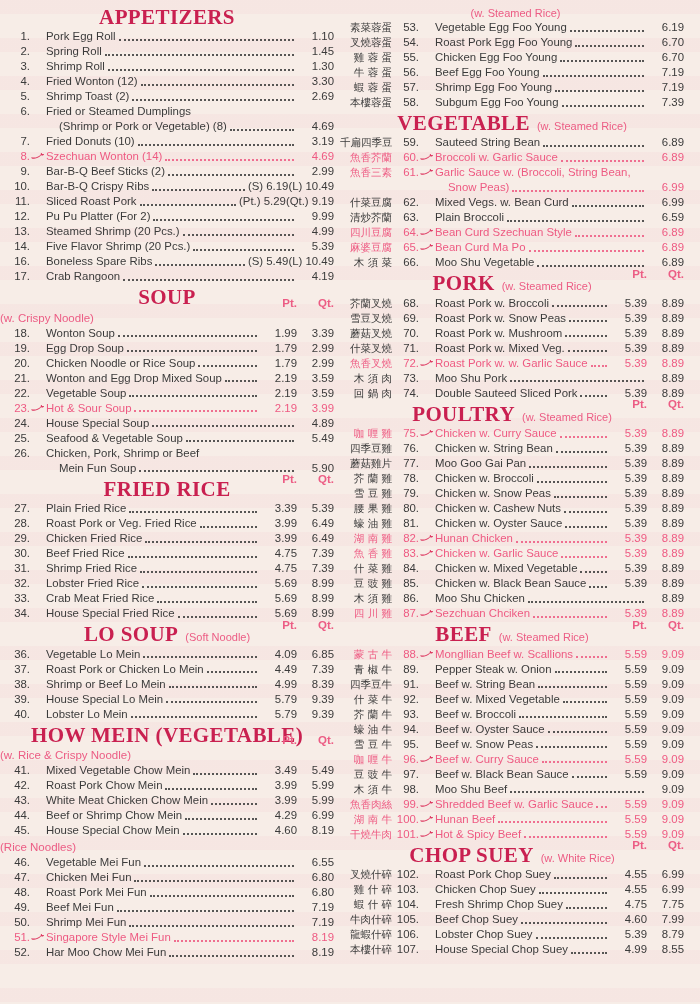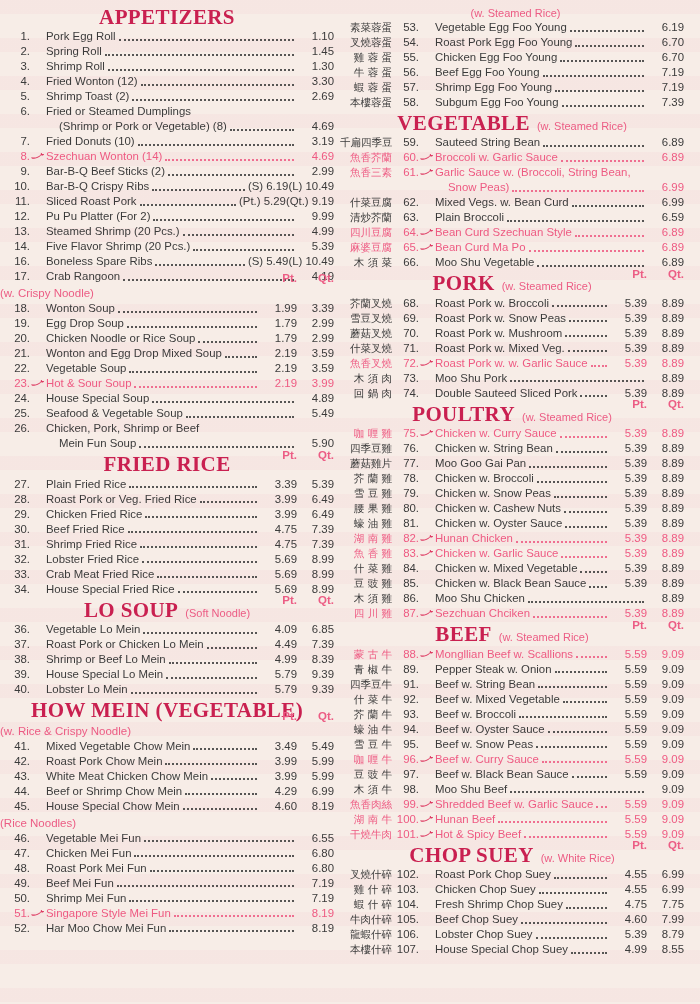--- a/index.html
+++ b/index.html
@@ -167,20 +167,23 @@
         </div>
         <div class="row">
           <span class="num">17.</span>
           <span class="gap"></span>
           <span class="nm">Crab Rangoon</span>
           <span class="dots"></span>
           <span class="qt">4.19</span>
         </div>
       </div>
       <div class="sec">
+        <div class="sec-title-row">
+          <span class="sec-title">SOUP</span>
+        </div>
         <div class="sec-sub-row">
           <span>(w. Crispy Noodle)</span>
           <span class="ptqt">
             <span>Pt.</span>
             <span>Qt.</span>
           </span>
         </div>
         <div class="row">
           <span class="num">18.</span>
           <span class="gap"></span>

